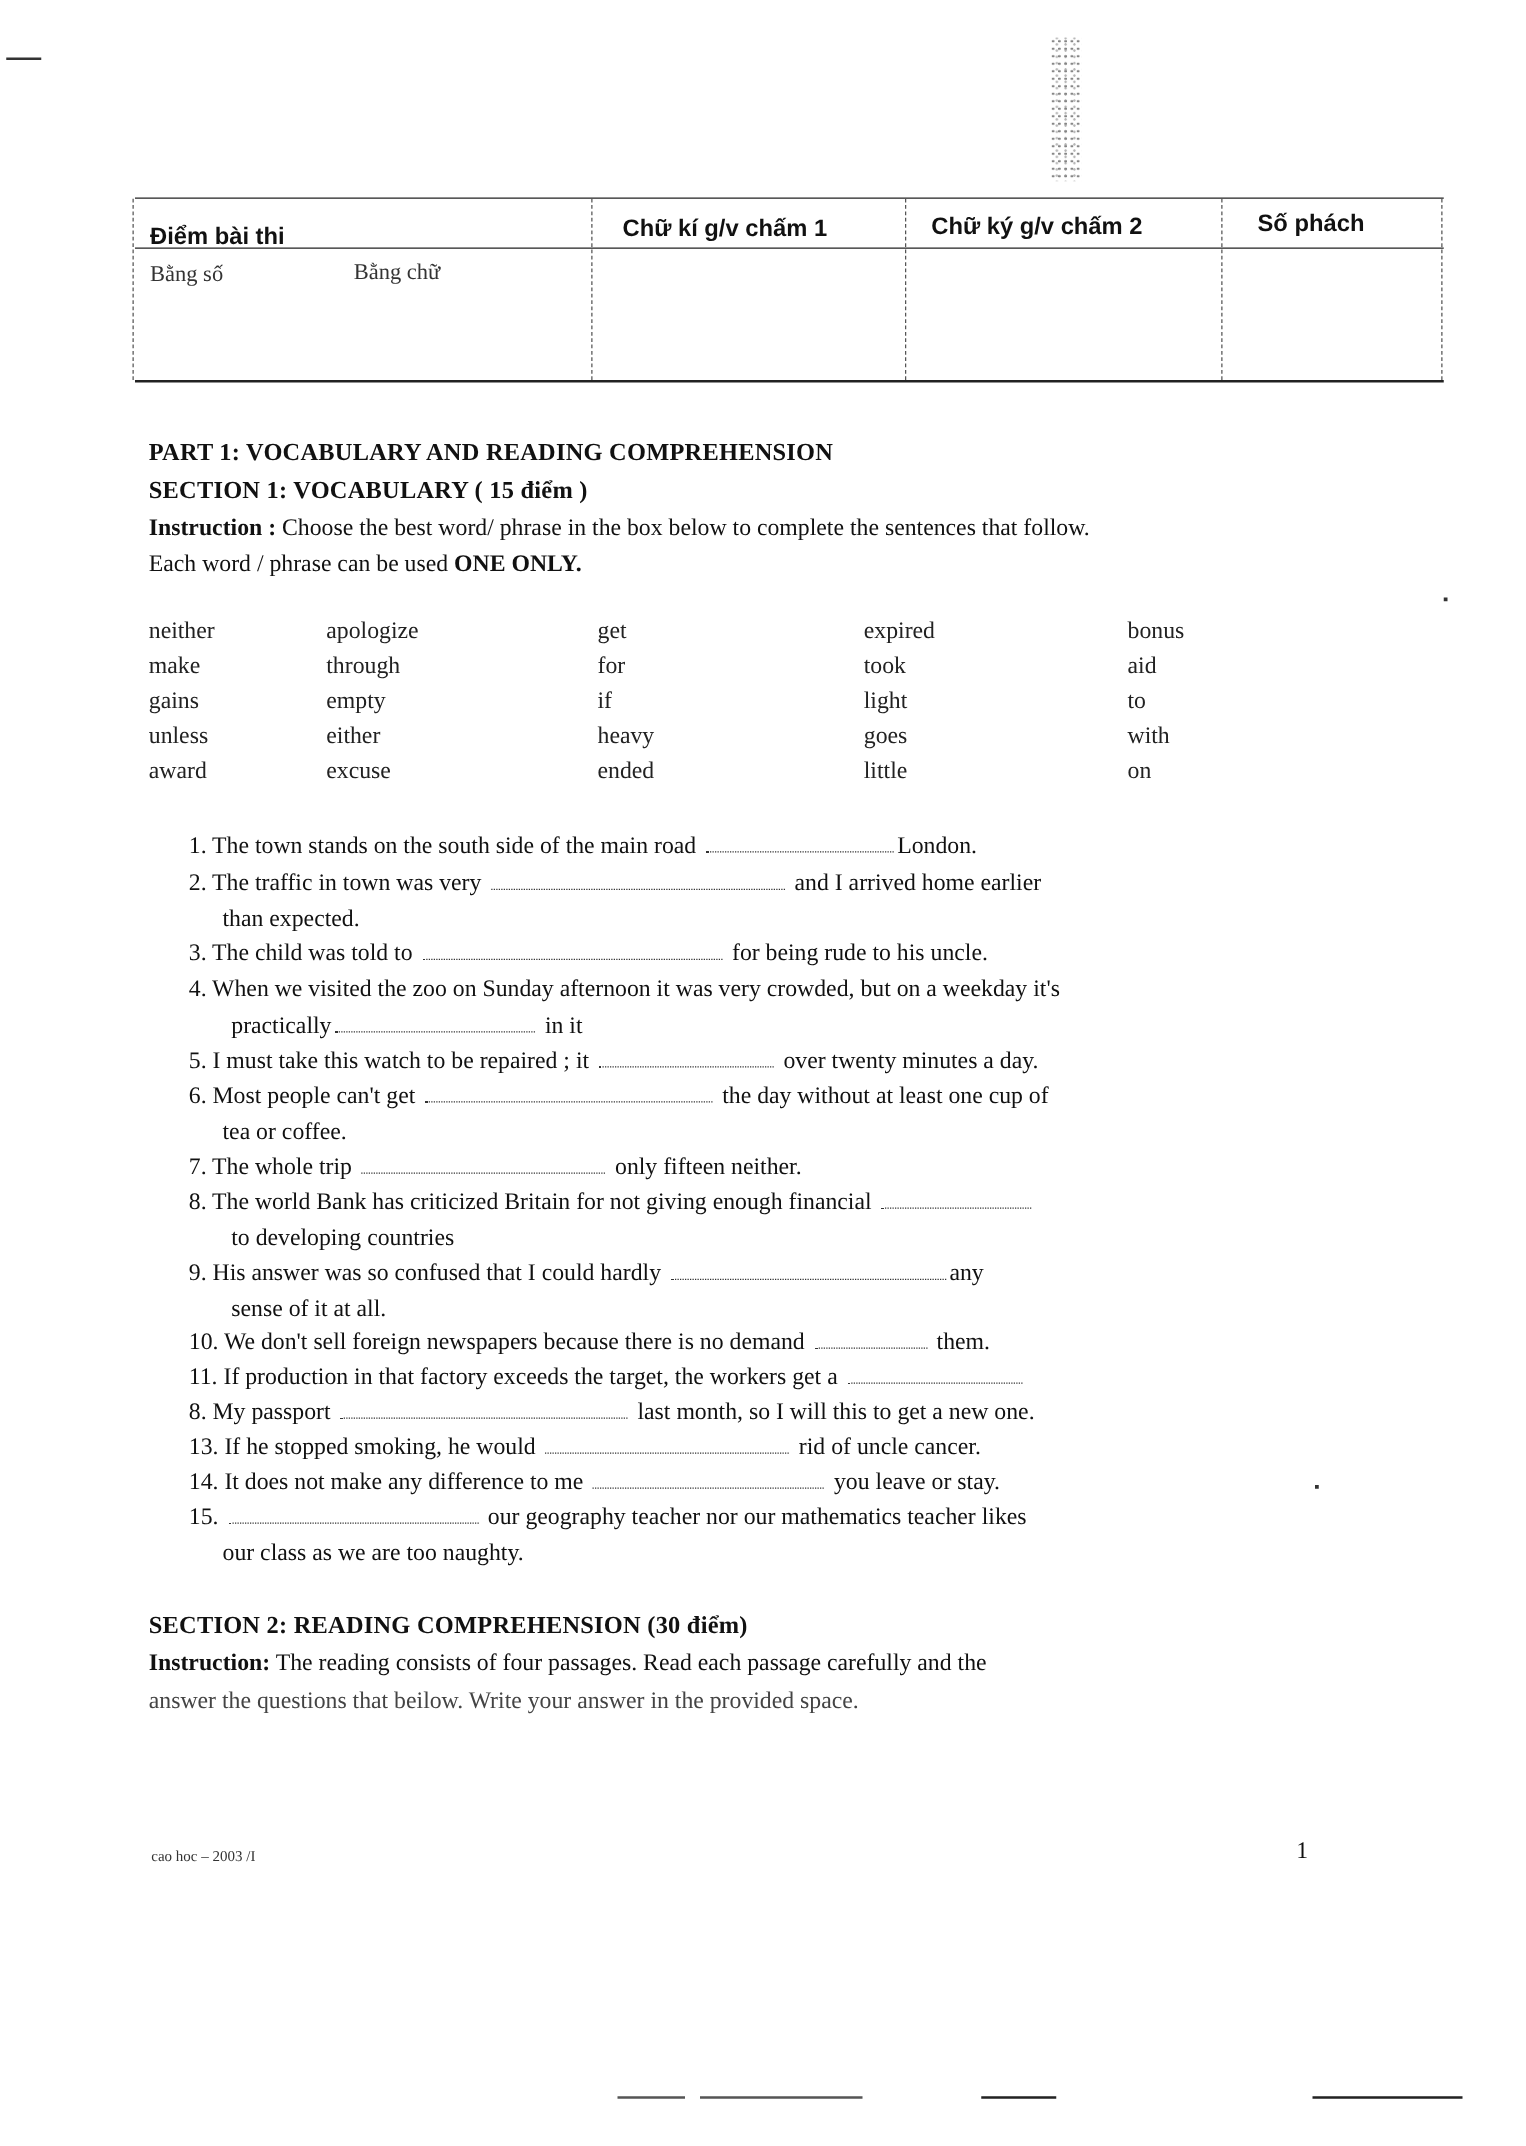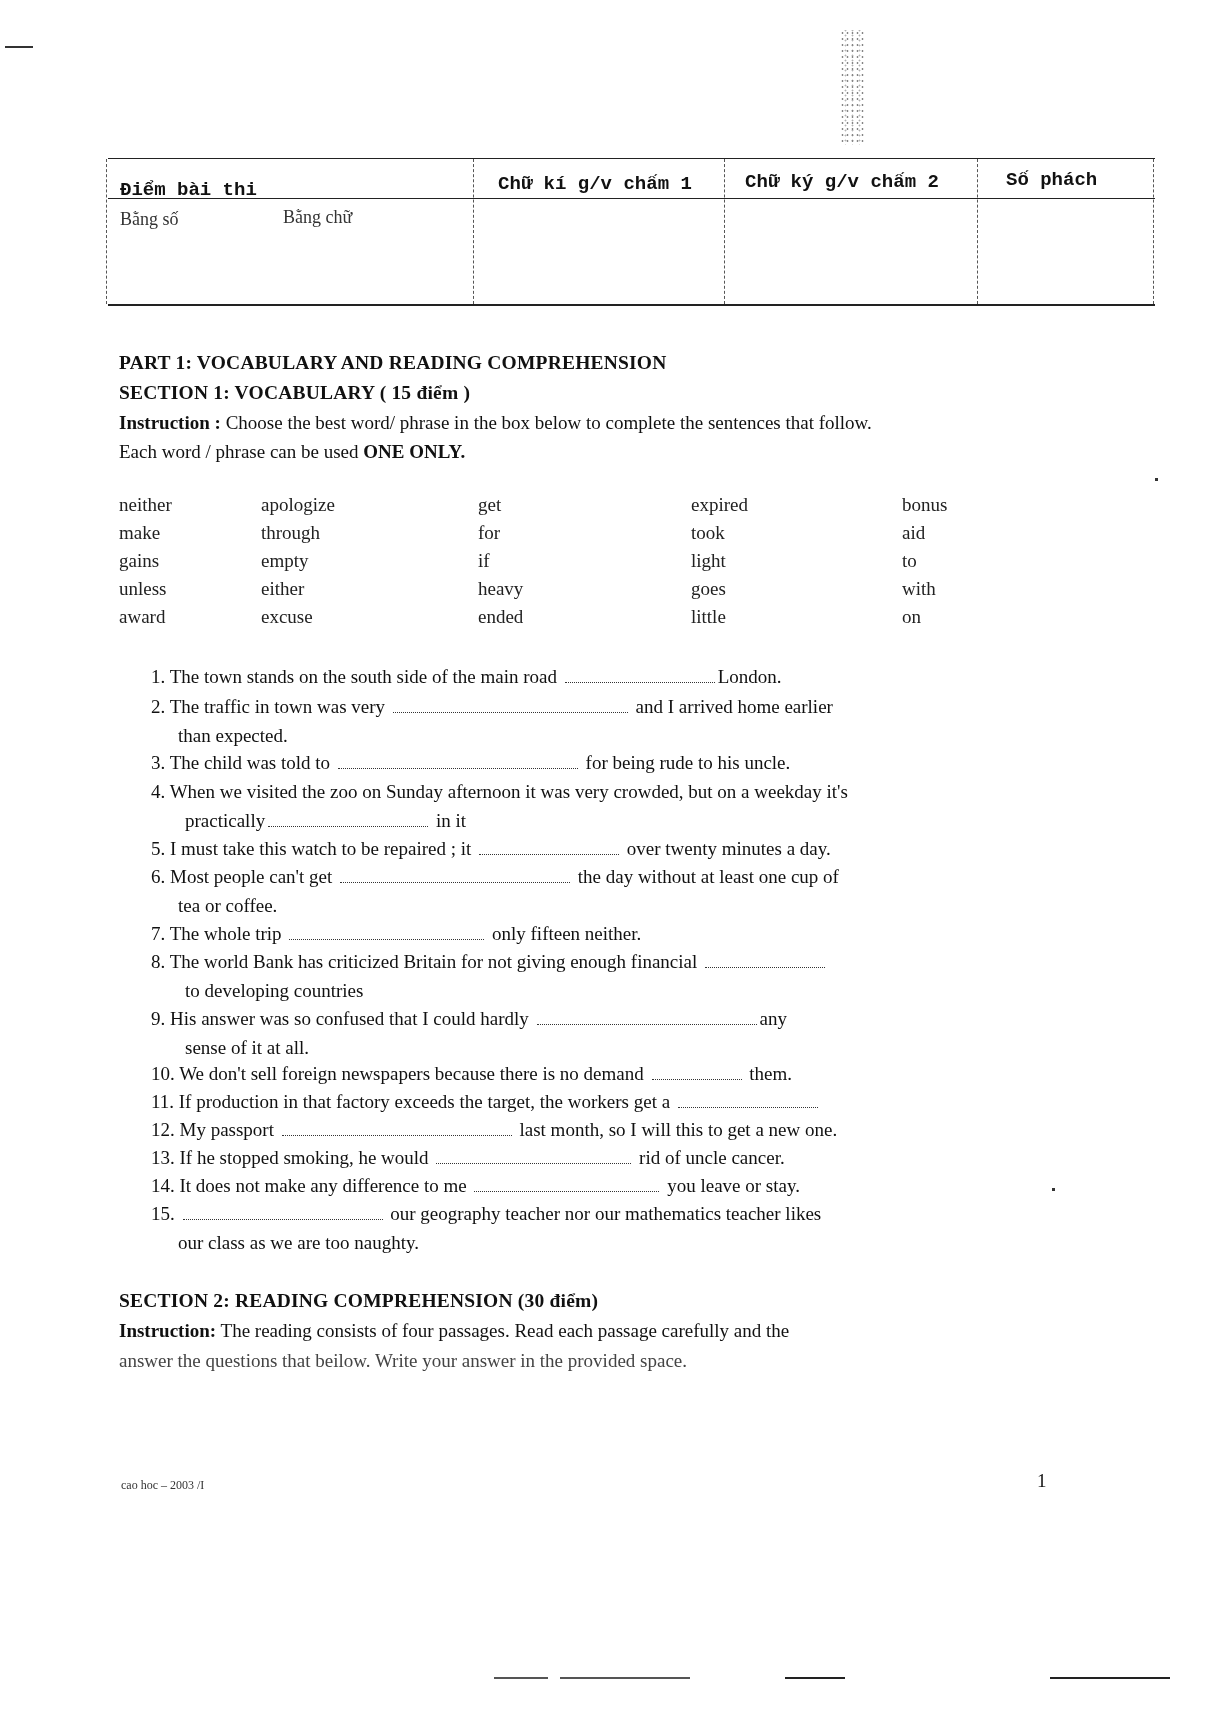--- a/index.html
+++ b/index.html
@@ -28,21 +28,21 @@
     .grade-table {
       position: absolute; left: 108px; top: 158px; width: 1047px; height: 148px;
       border-top: 1.5px solid #222; border-bottom: 2px solid #222;
     }
     .grade-table .hdr-row {
       position: absolute; left: 0; top: 0; width: 100%; height: 40px;
       border-bottom: 1.5px solid #222;
     }
     .grade-table .cell-label {
       position: absolute; font-size: 19px; font-weight: bold;
-      font-family: Liberation Mono, monospace;
+      font-family: Liberation Sans, sans-serif;
     }
     .grade-table .sub-label {
       position: absolute; font-size: 18px; color: #333;
     }
     .grade-table .vdiv {
       position: absolute; top: 0; height: 100%; width: 0;
       border-left: 1px dashed #555;
     }
 
     
@@ -153,21 +153,21 @@
     <div class="q" style="top: 838px;"><span>5. I must take this watch to be repaired ; it </span><span class="blank" style="width: 140px;"></span><span> over twenty minutes a day.</span></div>
     <div class="q" style="top: 866px;"><span>6. Most people can't get  </span><span class="blank" style="width: 230px;"></span><span> the day without at least one cup of</span></div>
     <div class="q cont" style="top: 895px;"><span>tea  or coffee.</span></div>
     <div class="q" style="top: 923px;"><span>7. The whole trip </span><span class="blank" style="width: 195px;"></span><span> only fifteen neither.</span></div>
     <div class="q" style="top: 951px;"><span>8. The world Bank has criticized Britain for not giving enough financial </span><span class="blank" style="width: 120px;"></span></div>
     <div class="q cont2" style="top: 980px;"><span>to  developing countries</span></div>
     <div class="q" style="top: 1008px;"><span>9. His answer was so confused that I could hardly </span><span class="blank" style="width: 220px;"></span><span>any</span></div>
     <div class="q cont2" style="top: 1037px;"><span>sense  of it at all.</span></div>
     <div class="q" style="top: 1063px;"><span>10. We don't sell foreign newspapers because there is no demand </span><span class="blank" style="width: 90px;"></span><span> them.</span></div>
     <div class="q" style="top: 1091px;"><span>11. If production in that factory exceeds the target, the workers get a </span><span class="blank" style="width: 140px;"></span></div>
-    <div class="q" style="top: 1119px;"><span>12. My passport </span><span class="blank" style="width: 230px;"></span><span> last month, so I will this to get a new one.</span></div>
+    <div class="q" style="top: 1119px;"><span>8. My passport </span><span class="blank" style="width: 230px;"></span><span> last month, so I will this to get a new one.</span></div>
     <div class="q" style="top: 1147px;"><span>13. If he stopped smoking, he would </span><span class="blank" style="width: 195px;"></span><span> rid of uncle cancer.</span></div>
     <div class="q" style="top: 1175px;"><span>14. It does not make any difference to me </span><span class="blank" style="width: 185px;"></span><span> you leave or stay.</span></div>
     <div class="q" style="top: 1203px;"><span>15. </span><span class="blank" style="width: 200px;"></span><span> our geography teacher nor our mathematics teacher likes</span></div>
     <div class="q cont" style="top: 1232px;"><span>our class as we are too naughty.</span></div>
   </div>
 
 <div class="heading" style="top:1290px;">SECTION 2:  READING COMPREHENSION (30 điểm)</div>
 <div class="instr" style="top:1320px;">
   <b>Instruction:</b><span> The reading consists of four passages. Read each passage carefully and the</span>
 </div>

